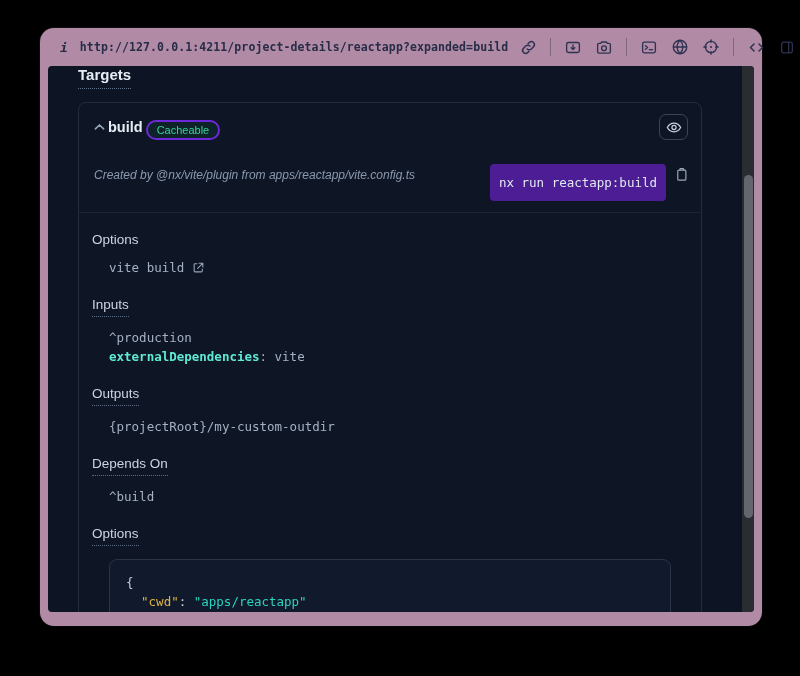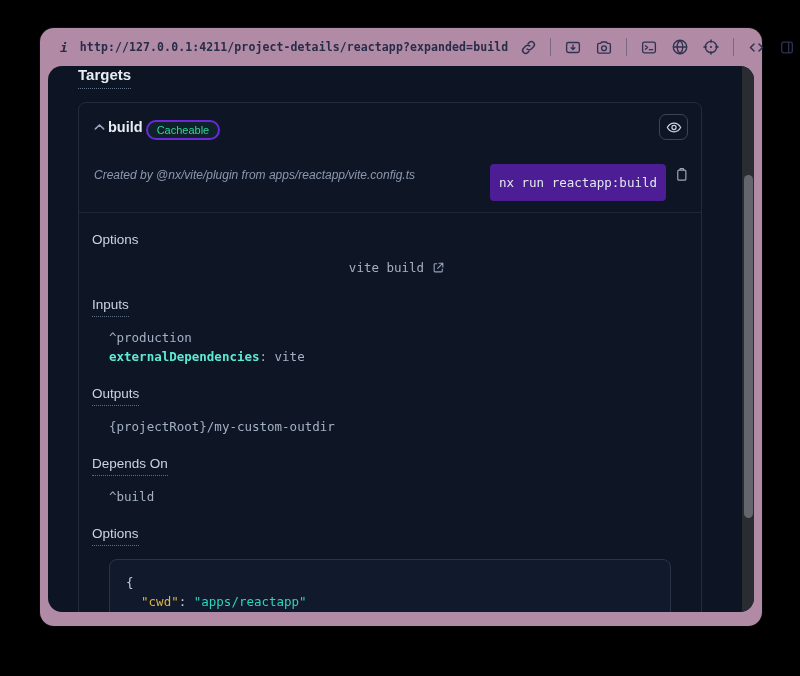--- a/index.html
+++ b/index.html
@@ -33,21 +33,21 @@
     letter-spacing:.1px; white-space:nowrap;
   }
   .tb-icons { margin-left:auto; display:flex; align-items:center; gap:13px; }
   .tb-icons svg { display:block; }
   .tb-divider { width:1px; height:18px; background:rgba(40,44,71,.38); }
   .tb-btn { cursor:pointer; display:flex; }
 
   
   .viewport {
     position:absolute; left:8px; right:8px; top:38px; bottom:14px;
-    background:#0d1524; border-radius:14px; overflow:hidden;
+    background:#0d1524; border-radius:4px; overflow:hidden;
   }
   .sb-track {
     position:absolute; right:0; top:0; bottom:0; width:12px;
     background:#292c31;
   }
   .sb-thumb {
     position:absolute; right:1.5px; top:109px; width:9px; height:343px;
     background:#63676d; border-radius:5px;
   }
   .content { position:absolute; left:30px; right:52px; top:0; }
@@ -97,21 +97,21 @@
     font-size:13.5px; font-weight:500; color:#cbd5e1;
     display:inline-block; margin-bottom:11px;
   }
   .section-heading.dotted { border-bottom:1.5px dotted #5b6c84; padding-bottom:4px; }
   .section-content { margin:0 0 18px 17px; }
   .mono-line {
     font-family:"DejaVu Sans Mono", monospace;
     font-size:12.5px; color:#a4b1c3; line-height:1.52;
   }
   .mono-key { font-weight:bold; color:#5eead4;margin-top:6px; }
-  .cmd-row { display:flex; align-items:center; gap:8px; cursor:pointer;justify-content:center; }
+  .cmd-row { display:flex; align-items:center; gap:8px; cursor:pointer; }
 
   .code-block {
     margin:2px 14px 2px 17px;
     border:1px solid #2a3447; border-radius:8px;
     background:#101a2c;
     padding:13px 16px;
     font-family:"DejaVu Sans Mono", monospace;
     font-size:12.5px; line-height:1.55; color:#c4cedb;
   }
   .json-key { color:#e3b341; }

